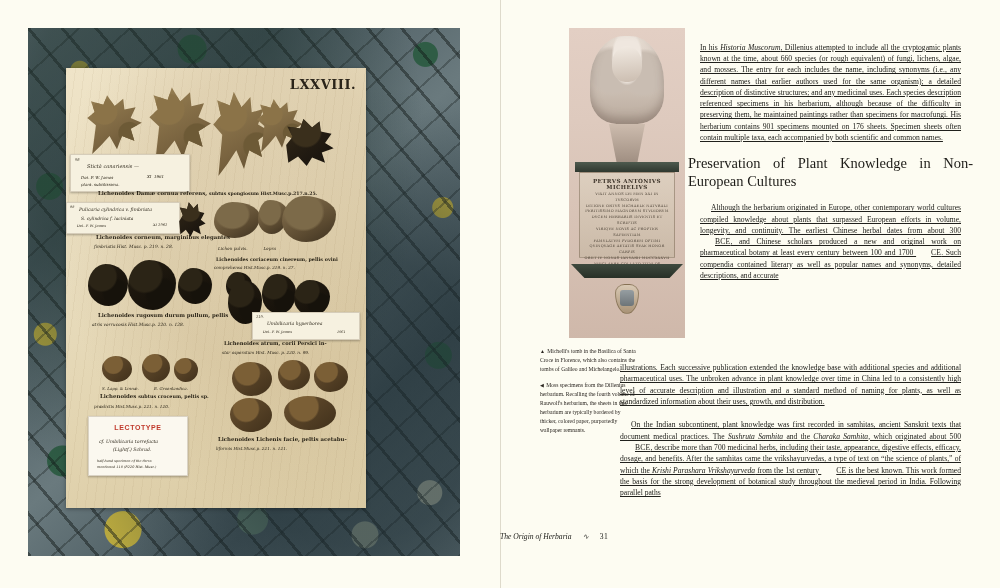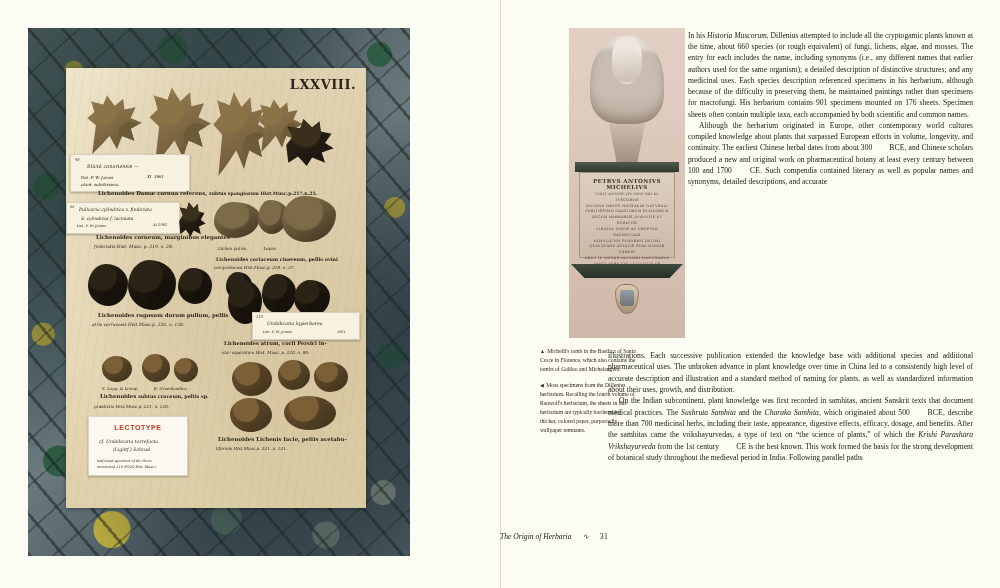--- a/index.html
+++ b/index.html
@@ -16,21 +16,21 @@
   
   .gutter{
     position:absolute;left:500px;top:0;width:1px;height:588px;
     background:#dedacb;
   }
 
   
   .page-left{position:absolute;left:0;top:0;width:500px;height:588px;}
 
   .plate{
-    position:absolute;left:28px;top:28px;width:382px;height:528px;
+    position:absolute;left:28px;top:28px;width:432px;height:528px;
     background:#3d4a4f;
     overflow:hidden;
     box-shadow:0 0 0 0 rgba(0,0,0,0);
   }
   
   .wallpaper{
     position:absolute;inset:0;
     background:
       radial-gradient(circle at 12% 8%, #b9a93f 0 9px, transparent 10px),
       radial-gradient(circle at 38% 4%, #2f5c45 0 14px, transparent 15px),
@@ -208,21 +208,21 @@
   .col-text{
     position:absolute;left:188px;top:30px;width:285px;
     font-size:7.6px;line-height:1.48;color:#20201c;
     text-align:justify;
   }
   .full-text{
     position:absolute;left:108px;top:350px;width:365px;
     font-size:7.6px;line-height:1.49;color:#20201c;
     text-align:justify;
   }
-  .full-text p, .col-text p{margin:0;text-indent:11px;}
+  .full-text p, .col-text p{margin:12px;text-indent:11px;text-decoration:underline;}
   .col-text p:first-child, .full-text p:first-child{text-indent:0;}
   .sec-head{
     font-size:14.5px;line-height:1.22;color:#1d1c18;
     margin:11px 0 7px;font-weight:400;
     font-family:"Liberation Serif", serif;
   }
   em{font-style:italic;}
   .sc{font-variant:small-caps;letter-spacing:.2px;padding-left:15px;}
 
   .folio{
@@ -362,20 +362,21 @@
         <span>Michelli's tomb in the Basilica of Santa Croce in Florence, which also contains the tombs of Galileo and Michelangelo.</span>
       </div>
       <div class="caption">
         <span class="mk">◀</span>
         <span>Moss specimens from the Dillenius herbarium. Recalling the fourth volume of Rauwolf's herbarium, the sheets in this herbarium are typically bordered by thicker, colored paper, purportedly wallpaper remnants.</span>
       </div>
     </div>
 
     <div class="col-text">
       <p>In his <em>Historia Muscorum</em>, Dillenius attempted to include all the cryptogamic plants known at the time, about 660 species (or rough equivalent) of fungi, lichens, algae, and mosses. The entry for each includes the name, including synonyms (i.e., any different names that earlier authors used for the same organism); a detailed description of distinctive structures; and any medicinal uses. Each species description referenced specimens in his herbarium, although because of the difficulty in preserving them, he maintained paintings rather than specimens for macrofungi. His herbarium contains 901 specimens mounted on 176 sheets. Specimen sheets often contain multiple taxa, each accompanied by both scientific and common names.</p>
+      <h2 class="sec-head">Preservation of Plant Knowledge in Non-European Cultures</h2>
       <p>Although the herbarium originated in Europe, other contemporary world cultures compiled knowledge about plants that surpassed European efforts in volume, longevity, and continuity. The earliest Chinese herbal dates from about 300 <span class="sc">BCE</span>, and Chinese scholars produced a new and original work on pharmaceutical botany at least every century between 100 and 1700 <span class="sc">CE</span>. Such compendia contained literary as well as popular names and synonyms, detailed descriptions, and accurate</p>
     </div>
 
     <div class="full-text">
       <p>illustrations. Each successive publication extended the knowledge base with additional species and additional pharmaceutical uses. The unbroken advance in plant knowledge over time in China led to a consistently high level of accurate description and illustration and a standard method of naming for plants, as well as standardized information about their uses, growth, and distribution.</p>
       <p>On the Indian subcontinent, plant knowledge was first recorded in samhitas, ancient Sanskrit texts that document medical practices. The <em>Sushruta Samhita</em> and the <em>Charaka Samhita</em>, which originated about 500 <span class="sc">BCE</span>, describe more than 700 medicinal herbs, including their taste, appearance, digestive effects, efficacy, dosage, and benefits. After the samhitas came the vrikshayurvedas, a type of text on “the science of plants,” of which the <em>Krishi Parashara Vrikshayurveda</em> from the 1st century <span class="sc">CE</span> is the best known. This work formed the basis for the strong development of botanical study throughout the medieval period in India. Following parallel paths</p>
     </div>
 
     <div class="folio">
       <span class="title">The Origin of Herbaria</span>

